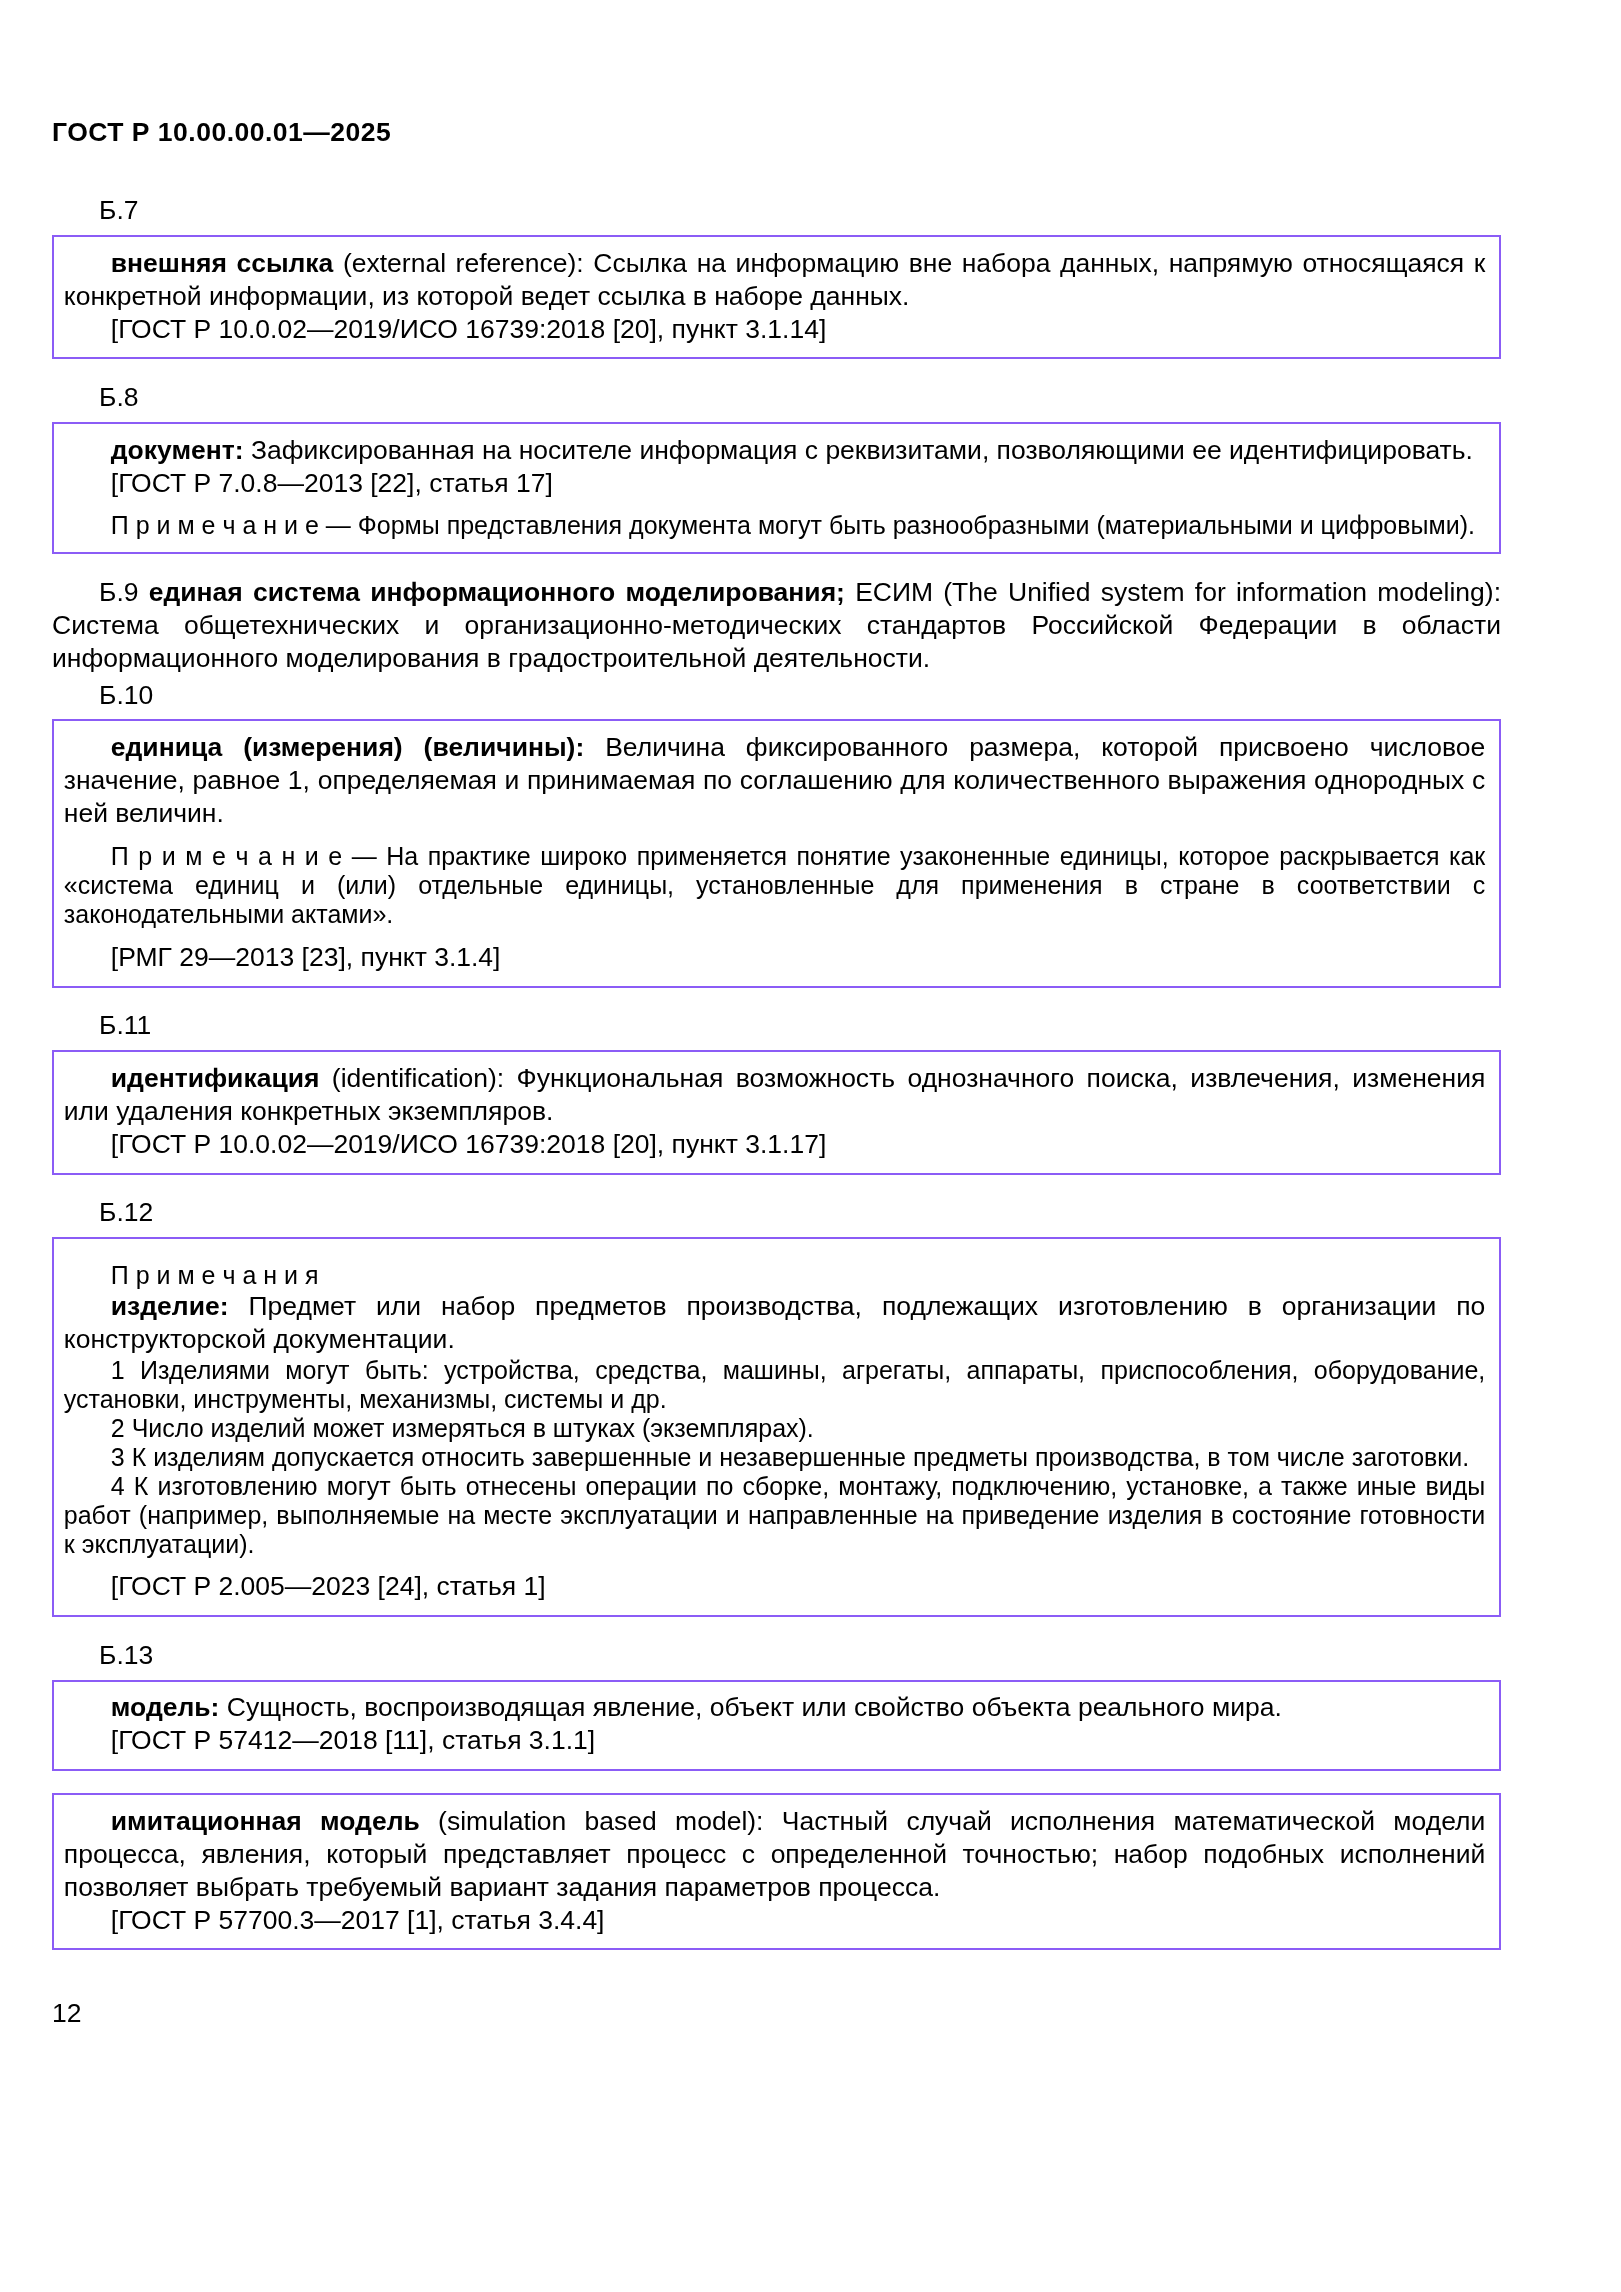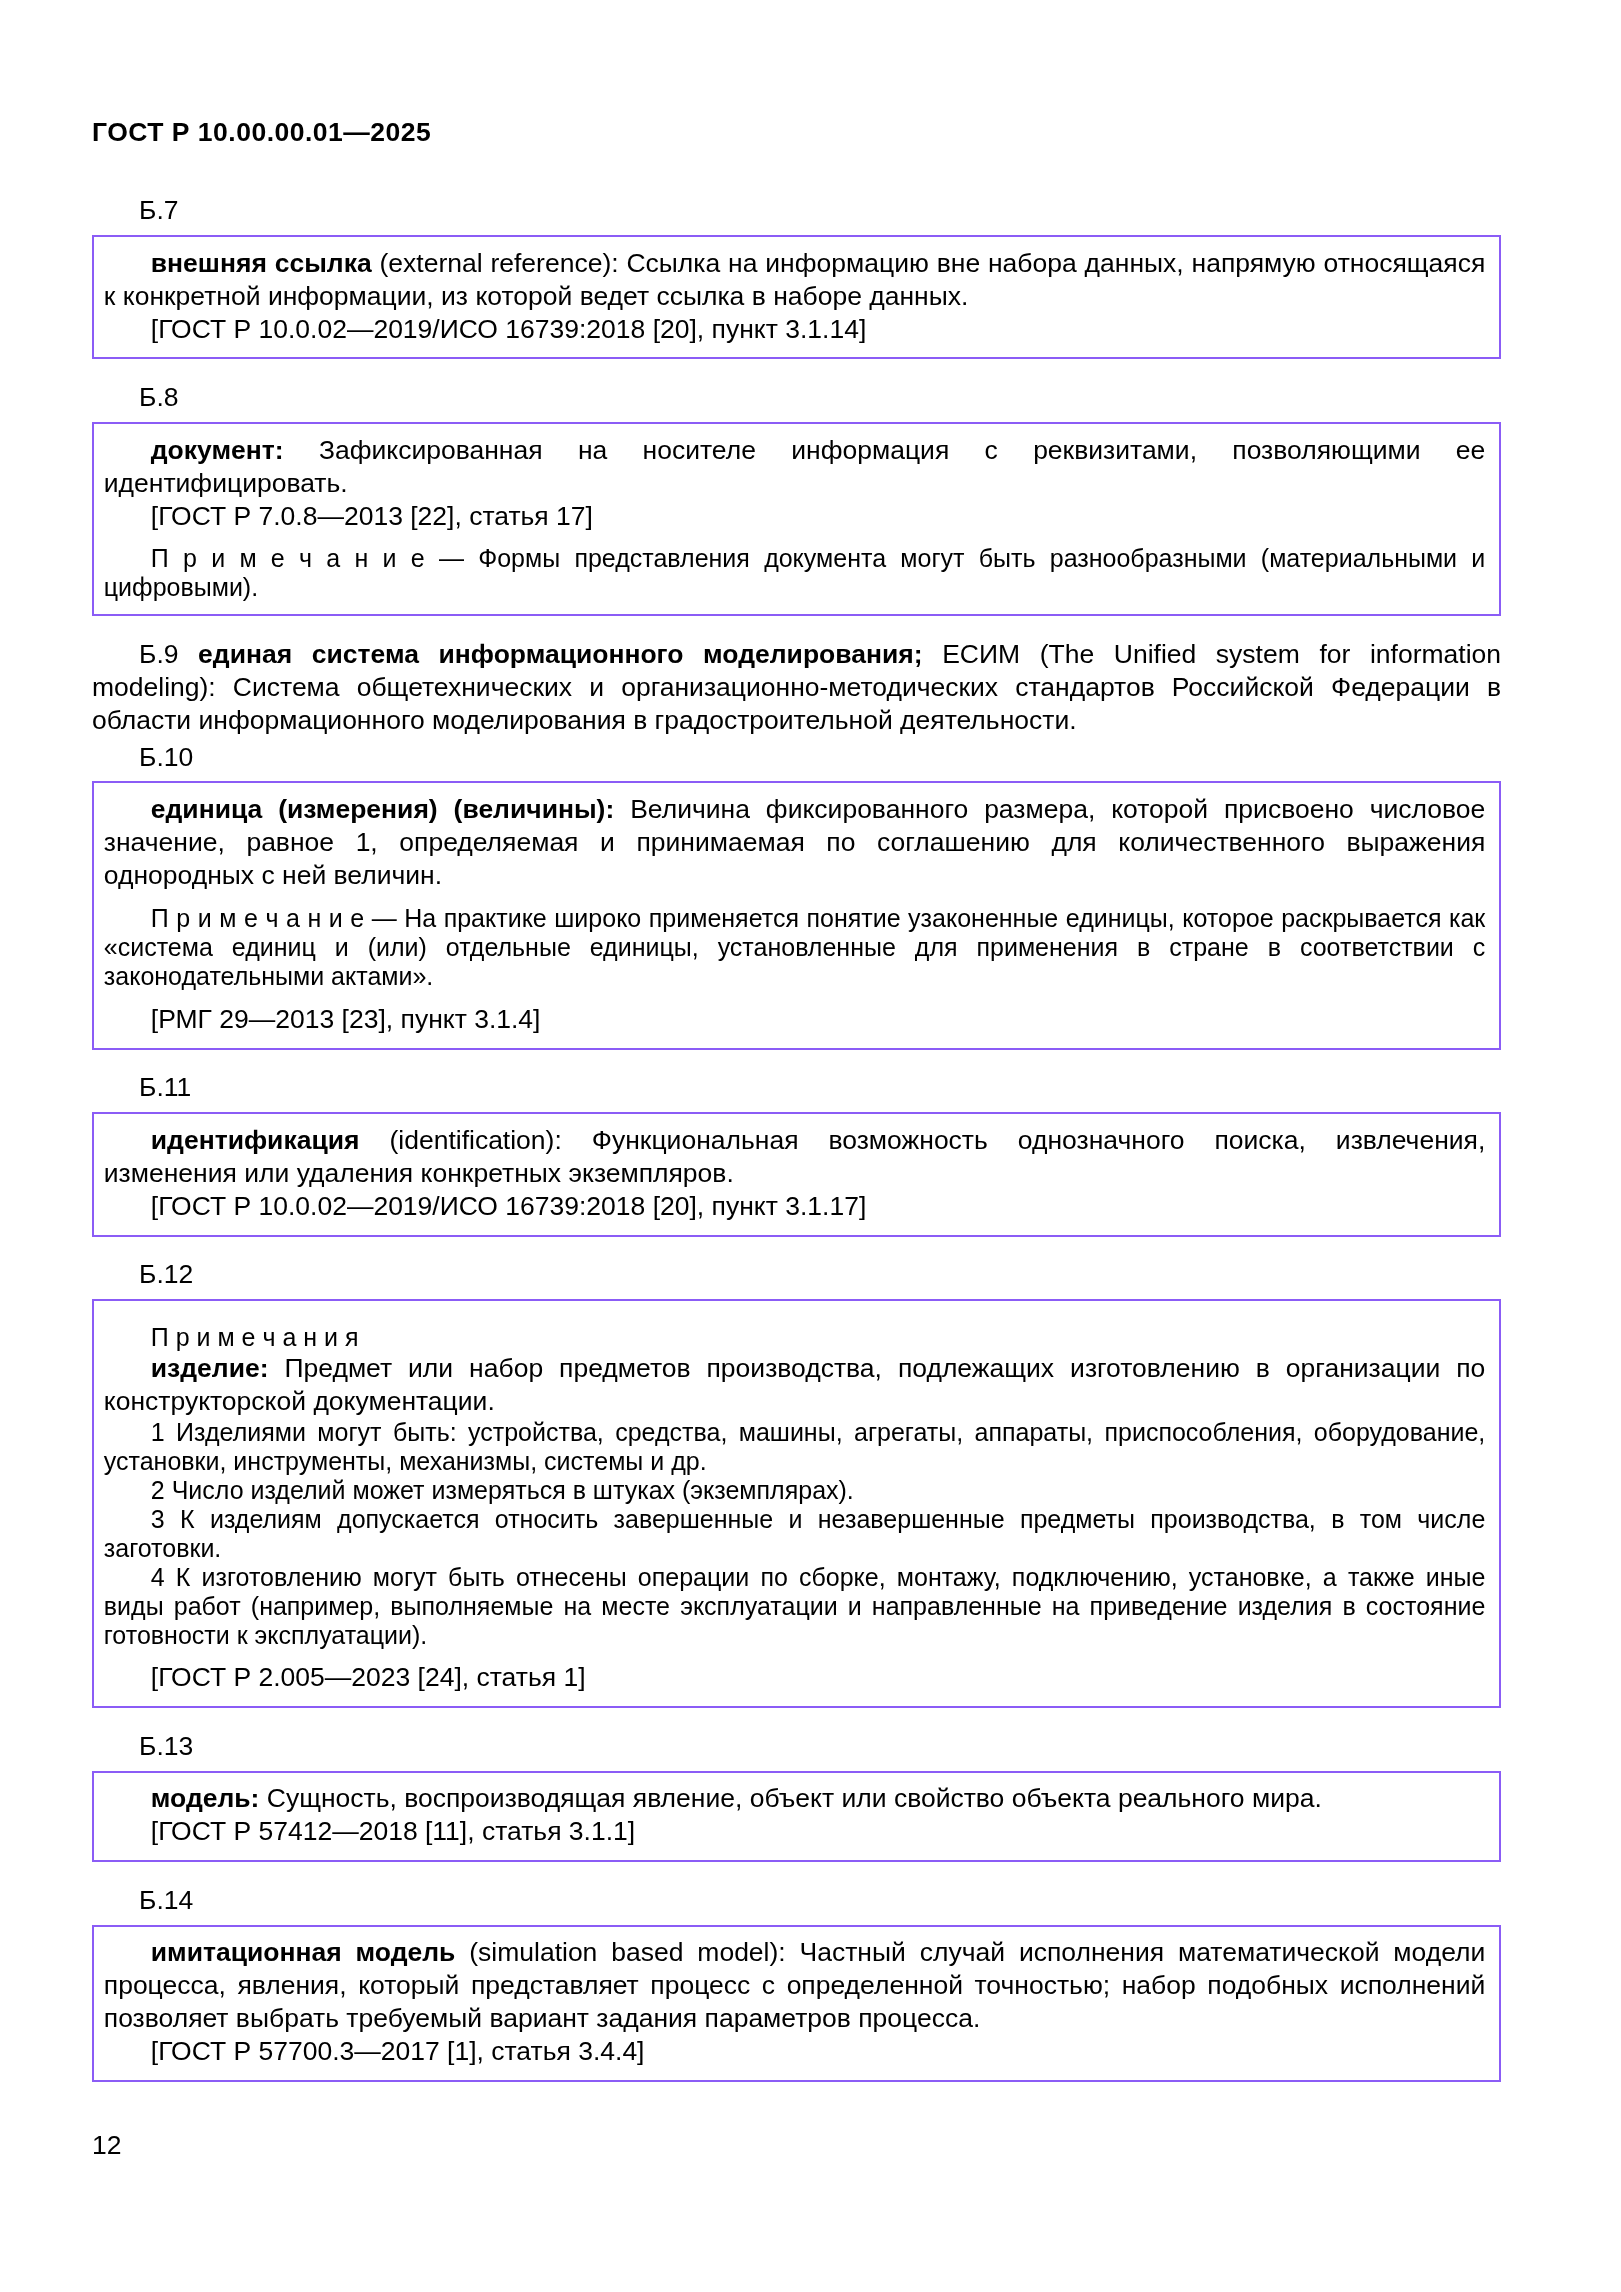--- a/index.html
+++ b/index.html
@@ -10,21 +10,21 @@
   .page {
     position: relative;
     width: 1621px;
     height: 2202px;
     box-sizing: border-box;
     background: #ffffff;
     color: #000000;
     font-family: "Liberation Sans", sans-serif;
     font-size: 26.5px;
     line-height: 33px;
-    padding: 116px 120px 0 92px;
+    padding: 116px 120px 0 52px;
     overflow: hidden;
   }
   .doc-header {
     font-weight: bold;
     font-size: 26.5px;
     margin-bottom: 45px;
     letter-spacing: 0.5px;
   }
   .section {
     margin-bottom: 21.6px;
@@ -117,21 +117,20 @@
         </div>
       </section>
       <section class="section">
         <div class="section-label">Б.13</div>
         <div class="box boxed">
           <p class="para"><span class="bold">модель:</span><span> Сущность, воспроизводящая явление, объект или свойство объекта реального мира.</span></p>
           <p class="para"><span>[ГОСТ Р 57412—2018 [11], статья 3.1.1]</span></p>
         </div>
       </section>
       <section class="section">
-        <div class="section-label">Б.14</div>
         <div class="box boxed">
           <p class="para"><span class="bold">имитационная модель</span><span> (simulation based model): Частный случай исполнения математической модели процесса, явления, который представляет процесс с определенной точностью; набор подобных исполнений позволяет выбрать требуемый вариант задания параметров процесса.</span></p>
           <p class="para"><span>[ГОСТ Р 57700.3—2017 [1], статья 3.4.4]</span></p>
         </div>
       </section>
     </main>
 
   <div class="page-number">12</div>
 </div>
 

